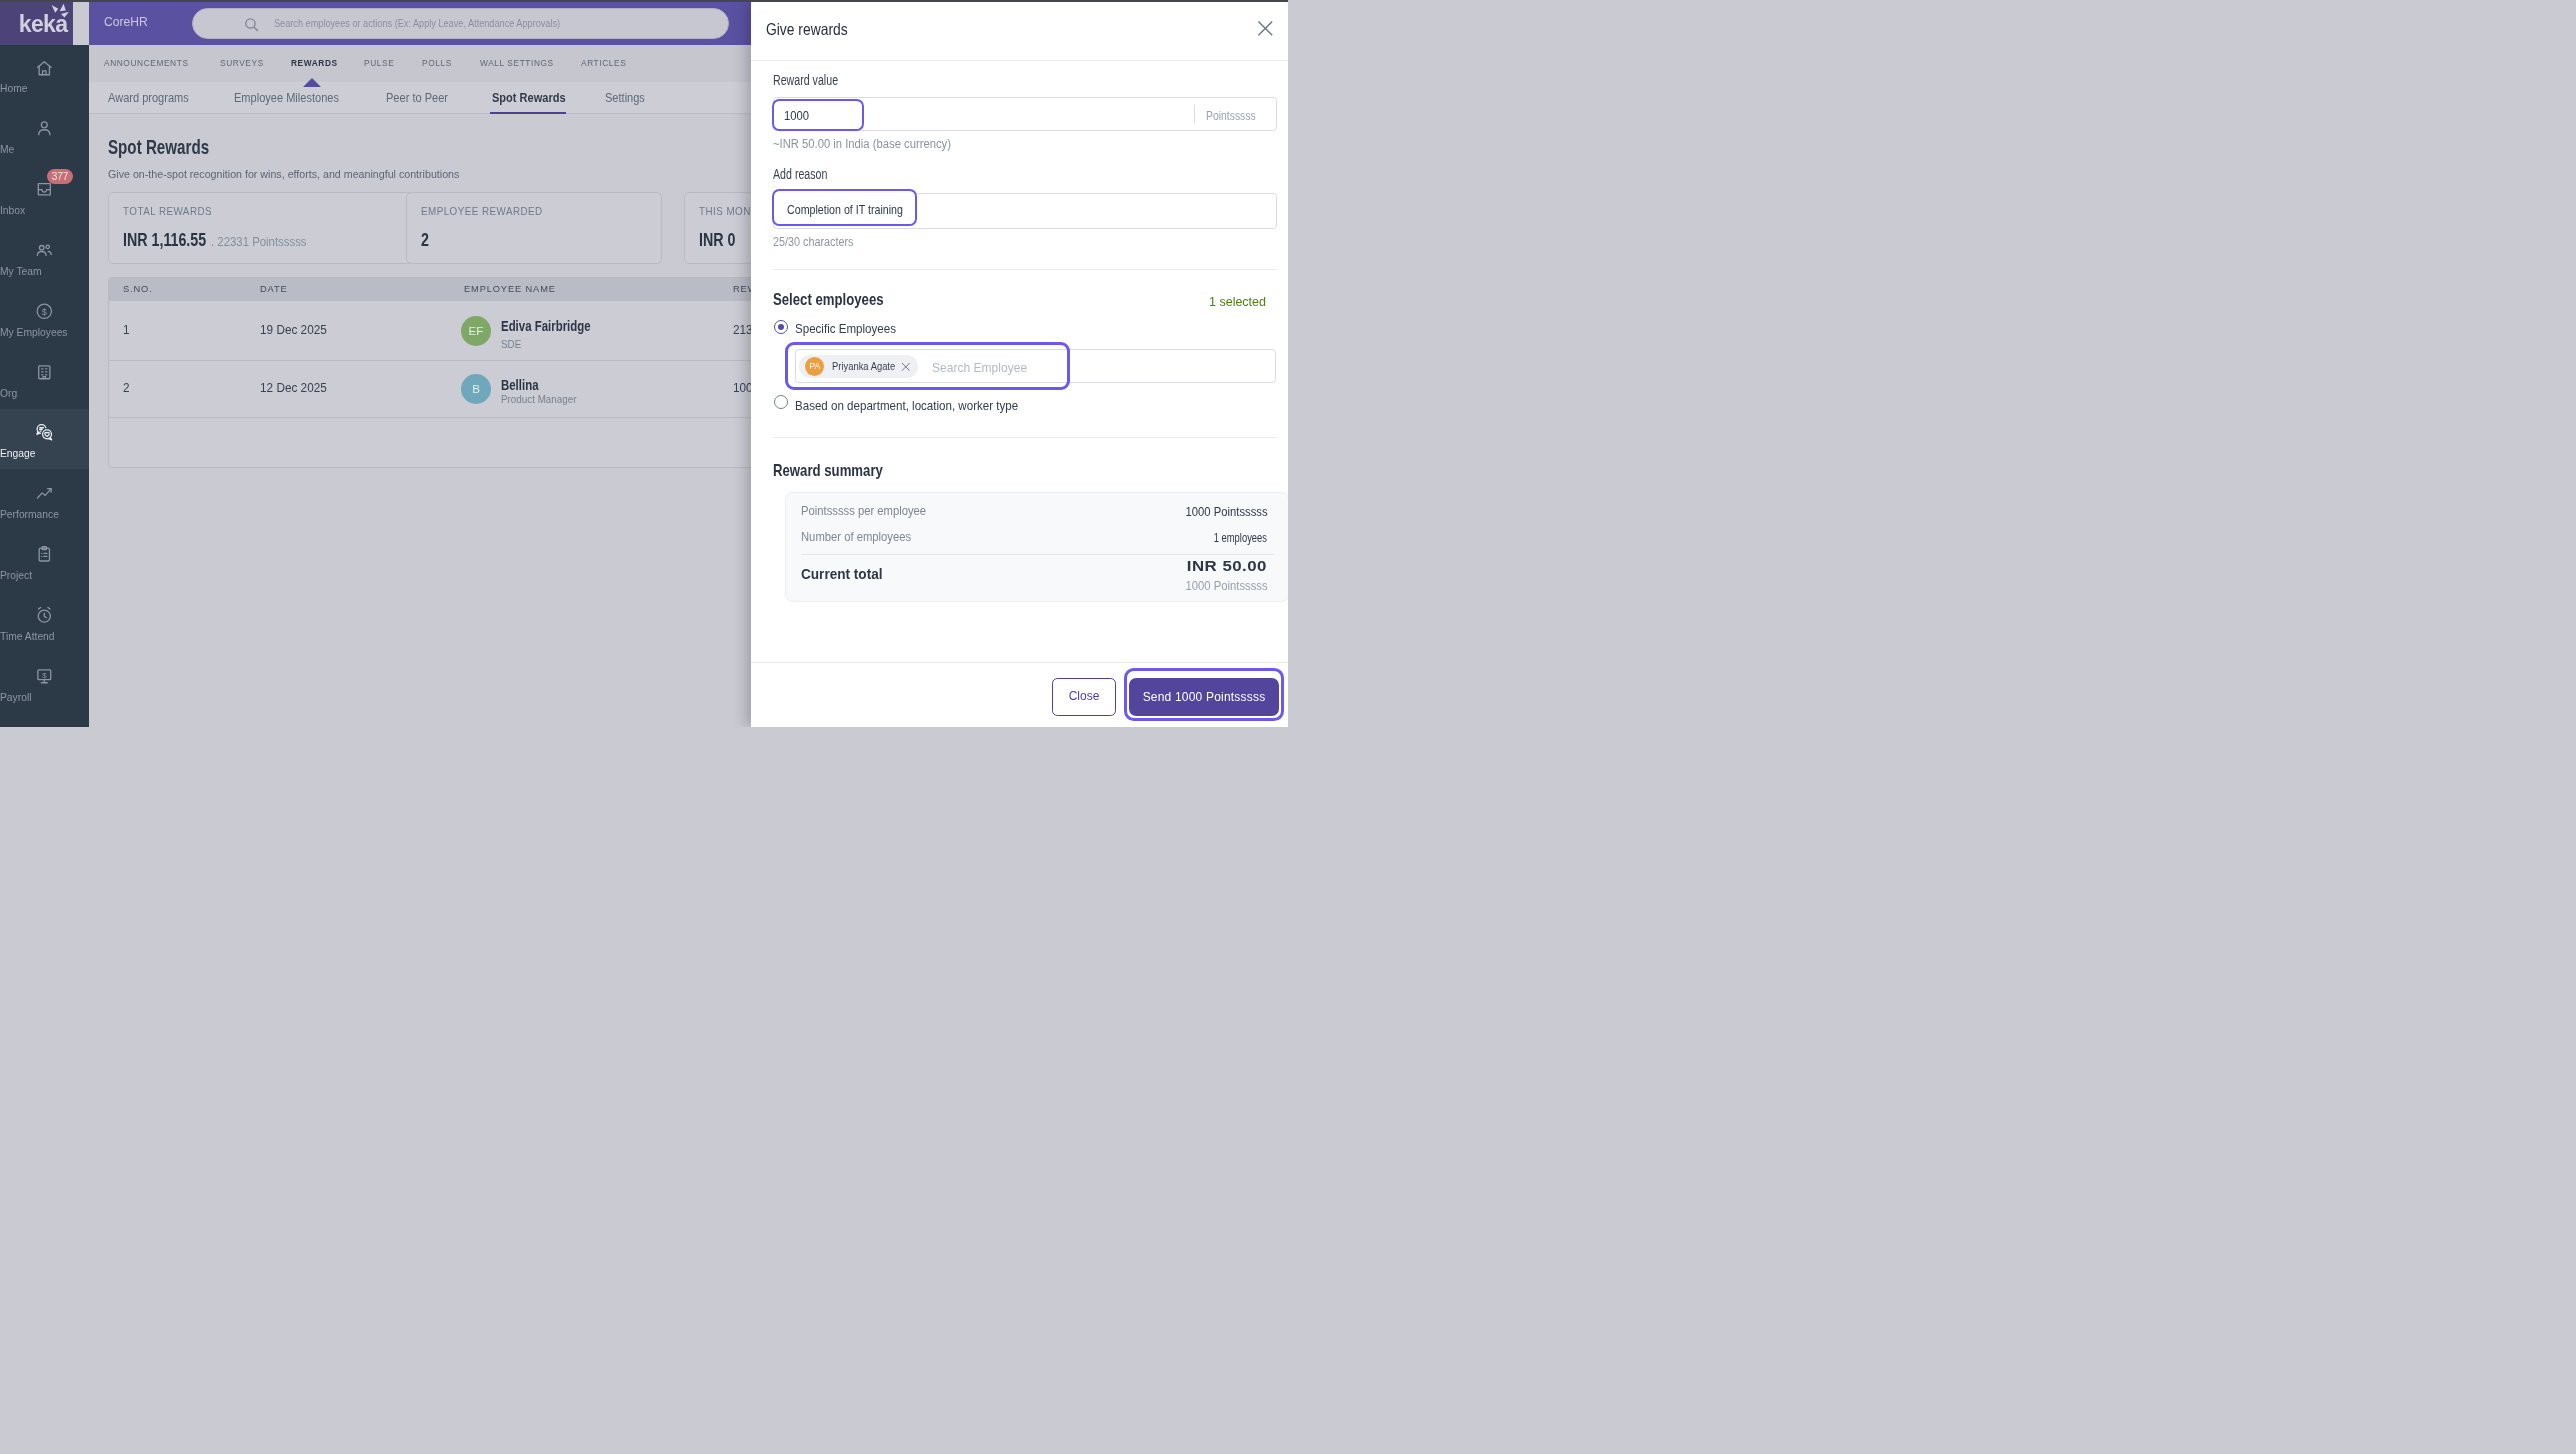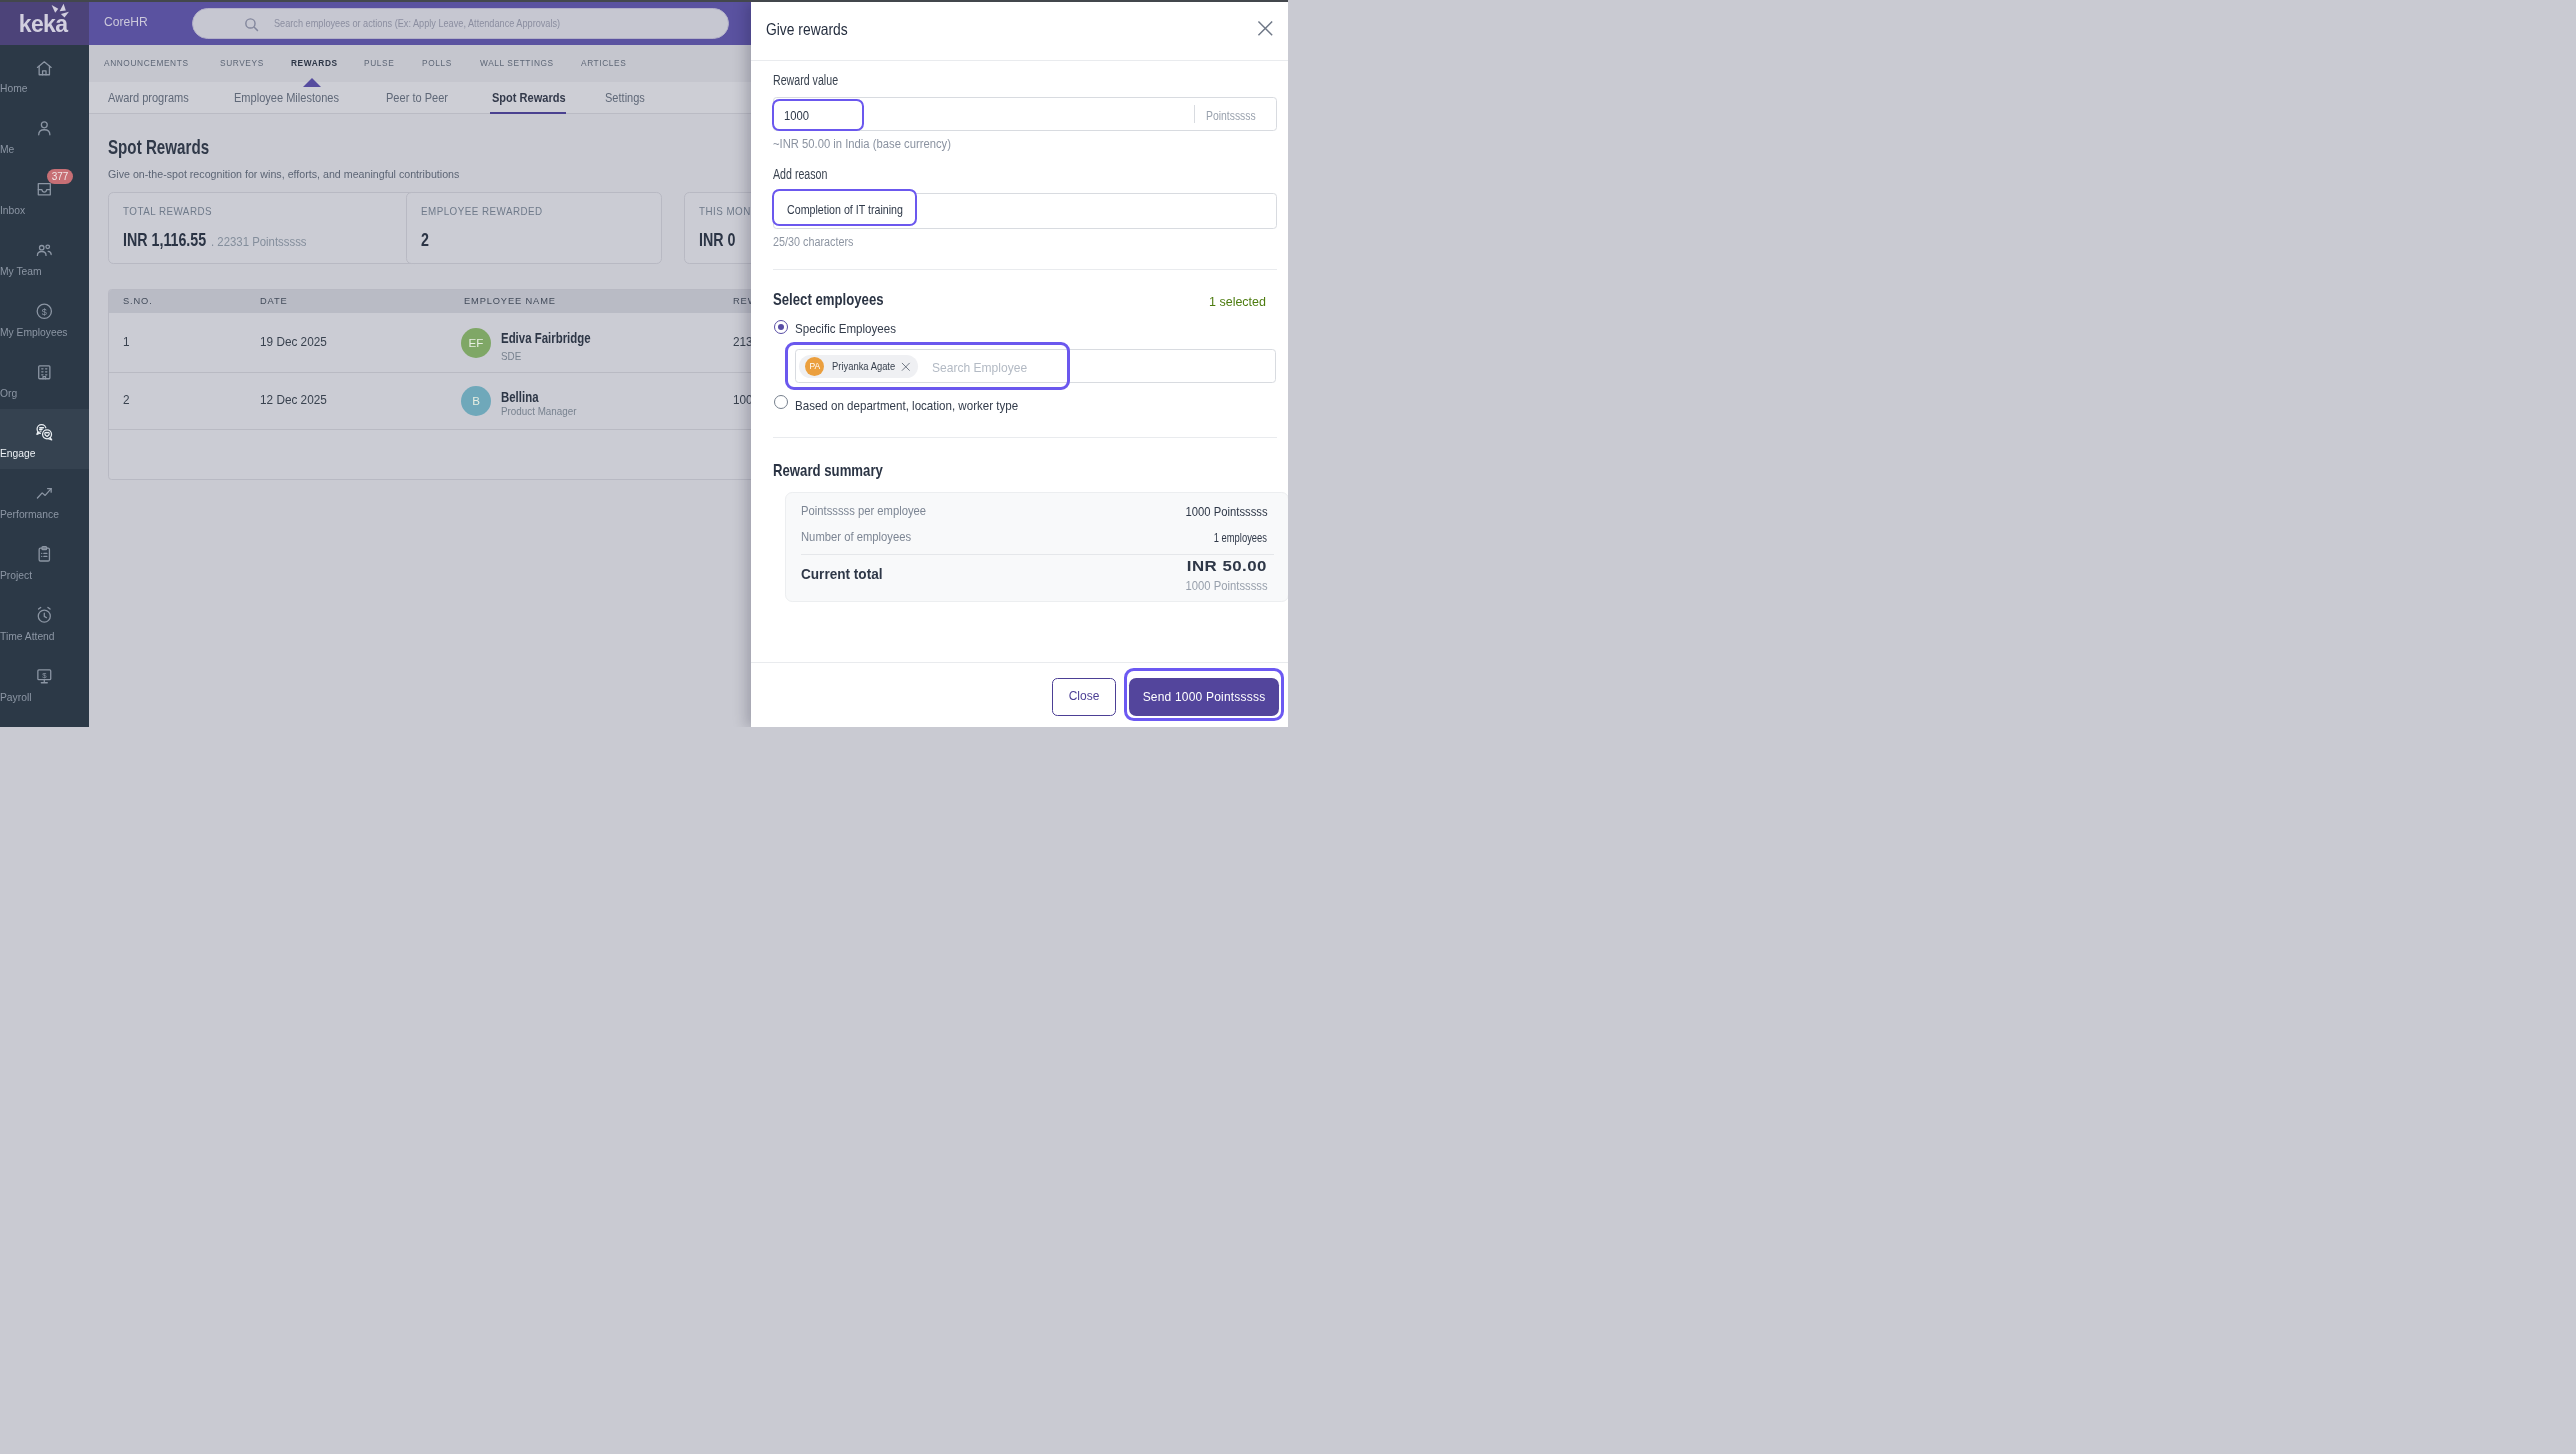--- a/index.html
+++ b/index.html
@@ -1,18 +1,18 @@
 <!DOCTYPE html>
 <html style="font-size:14.3px"><head><meta charset="utf-8"><style>
 *{margin:0;padding:0;box-sizing:border-box;}
 html,body{width:1288px;height:727px;overflow:hidden;}
 body{font-family:"Liberation Sans",sans-serif;position:relative;background:#c9cad2;}
 #topstrip{position:absolute;left:0;top:0;width:1288px;height:1.8px;background:#43474c;z-index:60;}
 
-#logo{position:absolute;left:0;top:1.8px;width:89px;height:43px;background:#4c4379;z-index:5;}
+#logo{position:absolute;left:0;top:1.8px;width:73px;height:43px;background:#4c4379;z-index:5;}
 #sidenav{position:absolute;left:0;top:45px;width:89px;height:682px;background:#2c3947;z-index:5;}
 .eng{position:absolute;left:0;top:364px;width:89px;height:60px;background:#354250;}
 .nit{position:absolute;width:89px;text-align:left;color:#8c96a4;font-size:10.3px;}
 .nit svg{display:block;margin:0 auto 5.4px auto;}
 .nit.on{color:#ecf0f4;}
 #badge{position:absolute;left:47px;top:169px;width:26px;height:15px;border-radius:8px;background:#c76f75;color:#f2e7e8;font-size:10px;text-align:center;line-height:15px;z-index:6;}
 
 #topbar{position:absolute;left:89px;top:1.8px;width:1058px;height:43px;background:#5a52a0;z-index:4;}
 #corehr{position:absolute;left:15px;top:12.5px;font-size:13px;color:#ccc9db;transform:scaleX(0.93);transform-origin:0 0;}
 #spill{position:absolute;left:103px;top:6.3px;width:537px;height:31px;border-radius:15.7px;background:#c6c7d1;border:0.9px solid #b2b0c8;}
@@ -28,21 +28,21 @@
 #tabs2 span.on{color:#333a4b;font-weight:bold;}
 #underline{position:absolute;left:401px;top:29.5px;width:76px;height:2.7px;background:#4a4190;}
 
 #content{position:absolute;left:89px;top:114px;width:1199px;height:613px;background:#c9cad2;}
 h1{position:absolute;left:19px;top:21.5px;font-size:19.7px;font-weight:bold;color:#303949;transform:scaleX(0.77);transform-origin:0 0;white-space:nowrap;}
 #desc{position:absolute;left:19px;top:53px;font-size:11.6px;color:#5c6575;transform:scaleX(0.92);transform-origin:0 0;white-space:nowrap;}
 .card{position:absolute;top:78px;height:72px;background:#cbccd4;border:0.9px solid #b8b9c3;border-radius:5.4px;}
 .clabel{position:absolute;left:14px;top:11.6px;font-size:10.7px;letter-spacing:0.5px;color:#6f7a8a;transform:scaleX(0.92);transform-origin:0 0;white-space:nowrap;}
 .cval{position:absolute;left:14px;top:36px;font-size:19px;font-weight:bold;color:#2b3445;white-space:nowrap;transform:scaleX(0.75);transform-origin:0 0;}
 .csmall{position:absolute;left:102px;top:41px;font-size:13.4px;font-weight:normal;color:#848e9c;white-space:nowrap;transform:scaleX(0.85);transform-origin:0 0;}
-#table{position:absolute;left:19px;top:163px;width:1073px;height:191px;background:#cbccd4;border:0.9px solid #b8b9c3;border-radius:3.6px;margin-top:12px;}
+#table{position:absolute;left:19px;top:163px;width:1073px;height:191px;background:#cbccd4;border:0.9px solid #b8b9c3;border-radius:3.6px;}
 #thead{position:absolute;left:0;top:0;width:100%;height:23px;background:#b9bbc5;border-radius:2.7px 2.7px 0 0;}
 #thead span{position:absolute;top:4.5px;font-size:9.8px;letter-spacing:0.9px;color:#424b5a;transform:scaleX(0.95);transform-origin:0 0;}
 .tsep{position:absolute;left:0;width:100%;height:0.9px;background:#b9bac3;}
 .tcell{position:absolute;font-size:13.4px;color:#39424f;transform:scaleX(0.88);transform-origin:0 0;white-space:nowrap;}
 .av{position:absolute;width:30px;height:30px;border-radius:50%;text-align:center;color:#e8efe2;}
 .nm{position:absolute;font-size:14.3px;font-weight:bold;color:#2d3646;transform:scaleX(0.8);transform-origin:0 0;white-space:nowrap;}
 .sub{position:absolute;font-size:11.2px;color:#78828f;transform:scaleX(0.88);transform-origin:0 0;white-space:nowrap;}
 
 #drawer{position:absolute;left:751px;top:1.8px;width:537px;height:725px;background:#ffffff;box-shadow:-5.4px 0 12.5px rgba(15,15,35,0.22);z-index:40;}
 #drawer .dl{position:absolute;background:#e9ebee;height:0.9px;}

